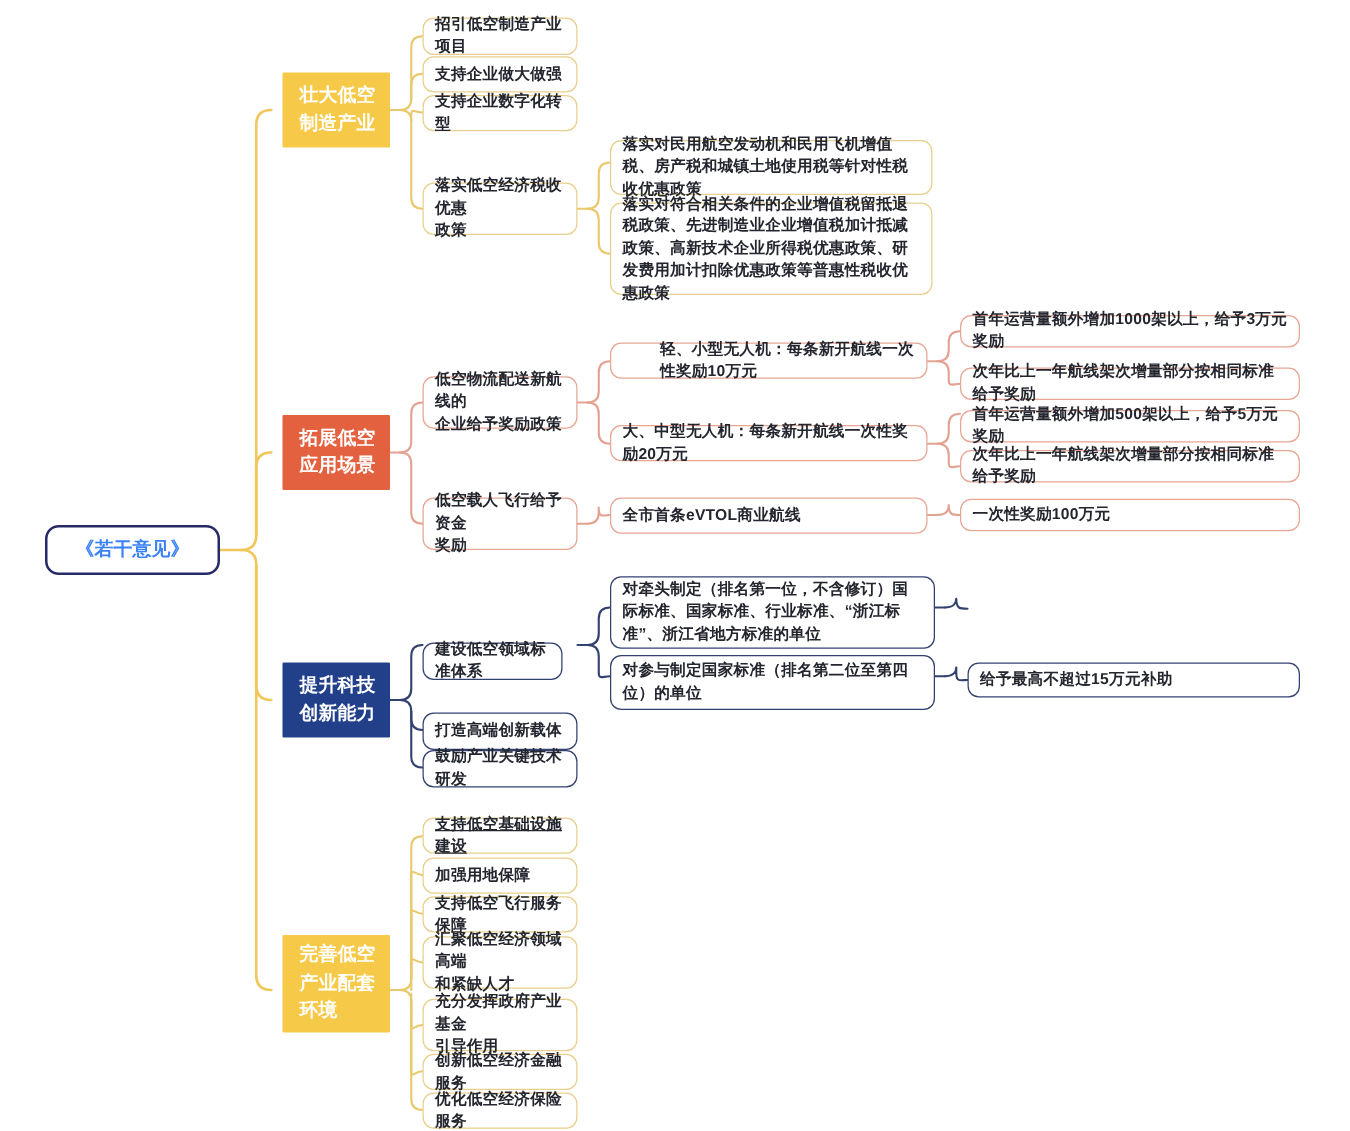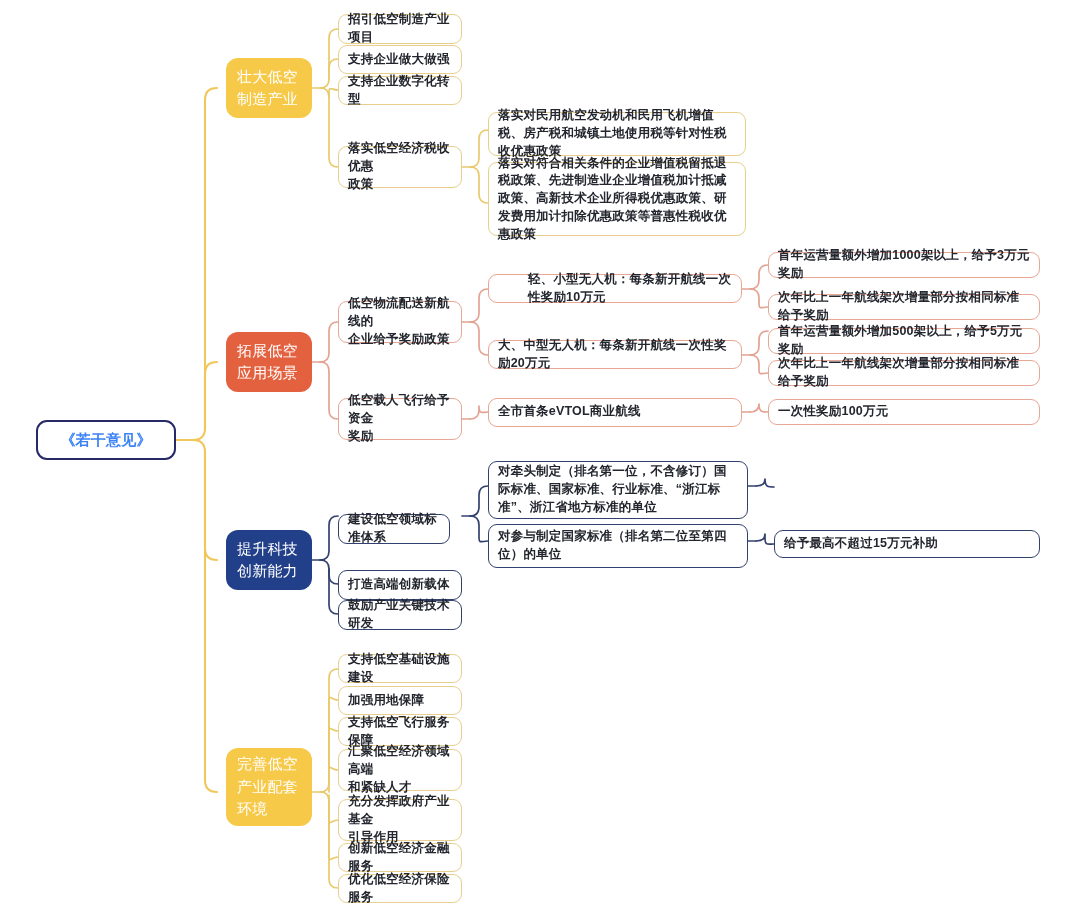--- a/index.html
+++ b/index.html
@@ -37,24 +37,24 @@
     background:#ffffff;
     color:#3b82f6;
     border-radius:11px;
     justify-content:center;
     font-size:15px;
     font-weight:600;
   }
   
   .branch{
     color:#ffffff;
-    font-weight:400;
+    font-weight:700;
     font-size:15px;
-    border-radius:12px;
-    justify-content:flex-start;
+    border-radius:1px;
+    justify-content:center;
     line-height:1.5;
     padding-left:11px;
   }
   .branch-amber{background:#f7c948;}
   .branch-coral{background:#e4613f;}
   .branch-navy{background:#22408a;}
   
   .card{
     background:#ffffff;
     font-size:12.5px;
@@ -204,21 +204,21 @@
   <div class="node card c-coral" style="left:338px; top:398px; width:124px; height:42px;">
     <span class="txt">低空载人飞行给予资金<br>奖励</span>
   </div>
 
   <div class="node card c-coral" style="left:488px; top:274px; width:254px; height:29px;padding-left:39px;">
     <span class="txt">轻、小型无人机：每条新开航线一次性奖励10万元</span>
   </div>
   <div class="node card c-coral" style="left:488px; top:340px; width:254px; height:29px;">
     <span class="txt">大、中型无人机：每条新开航线一次性奖励20万元</span>
   </div>
-  <div class="node card c-coral" style="left:488px; top:398px; width:254px; height:29px;align-items:flex-end;">
+  <div class="node card c-coral" style="left:488px; top:398px; width:254px; height:29px;">
     <span class="txt">全市首条eVTOL商业航线</span>
   </div>
 
   <div class="node card c-coral" style="left:768px; top:252px; width:272px; height:26px;">
     <span class="txt">首年运营量额外增加1000架以上，给予3万元奖励</span>
   </div>
   <div class="node card c-coral" style="left:768px; top:294px; width:272px; height:26px;">
     <span class="txt">次年比上一年航线架次增量部分按相同标准给予奖励</span>
   </div>
   <div class="node card c-coral" style="left:768px; top:328px; width:272px; height:26px;">
@@ -253,21 +253,21 @@
   </div>
 
   <div class="node card c-navy" style="left:774px; top:530px; width:266px; height:28px;">
     <span class="txt">给予最高不超过15万元补助</span>
   </div>
 
   <div class="node branch branch-amber" style="left:226px; top:748px; width:86px; height:78px;">
     <span class="txt">完善低空<br>产业配套<br>环境</span>
   </div>
 
-  <div class="node card c-amber" style="left:338px; top:654px; width:124px; height:29px;">
+  <div class="node card c-amber" style="left:338px; top:654px; width:124px; height:29px;text-decoration:underline;">
     <span class="txt">支持低空基础设施建设</span>
   </div>
   <div class="node card c-amber" style="left:338px; top:686px; width:124px; height:29px;">
     <span class="txt">加强用地保障</span>
   </div>
   <div class="node card c-amber" style="left:338px; top:717px; width:124px; height:29px;">
     <span class="txt">支持低空飞行服务保障</span>
   </div>
   <div class="node card c-amber" style="left:338px; top:749px; width:124px; height:42px;">
     <span class="txt">汇聚低空经济领域高端<br>和紧缺人才</span>

